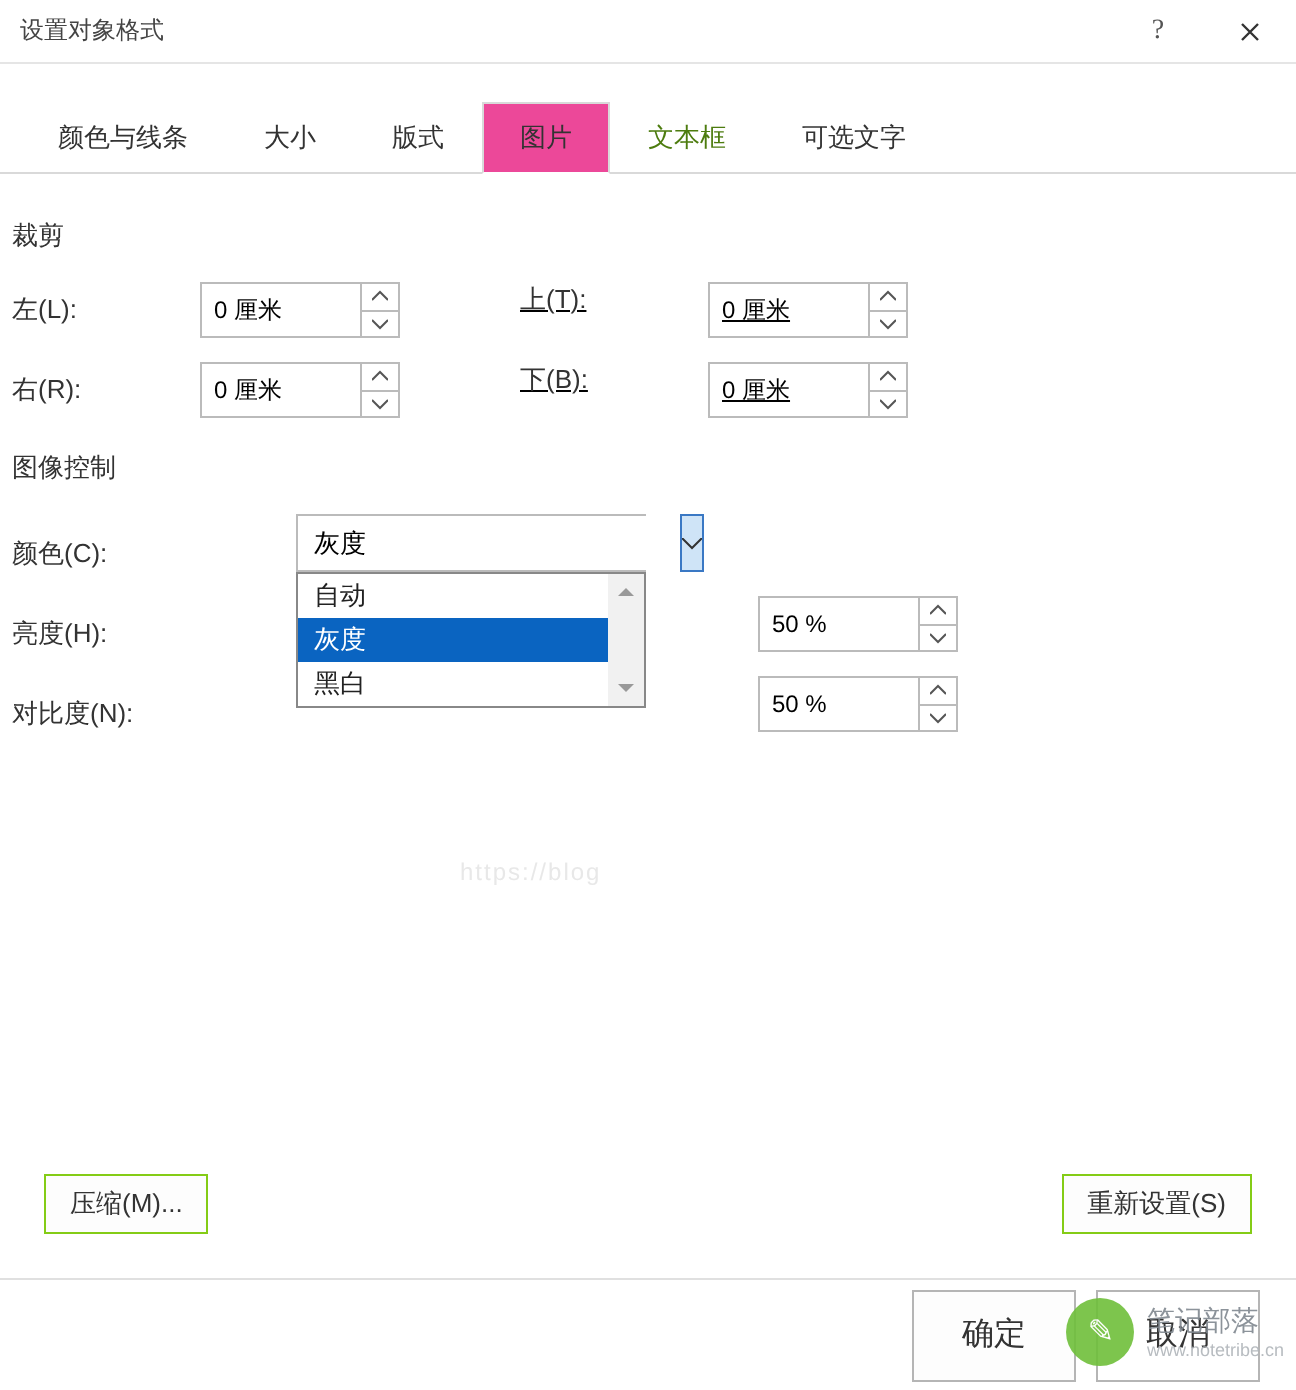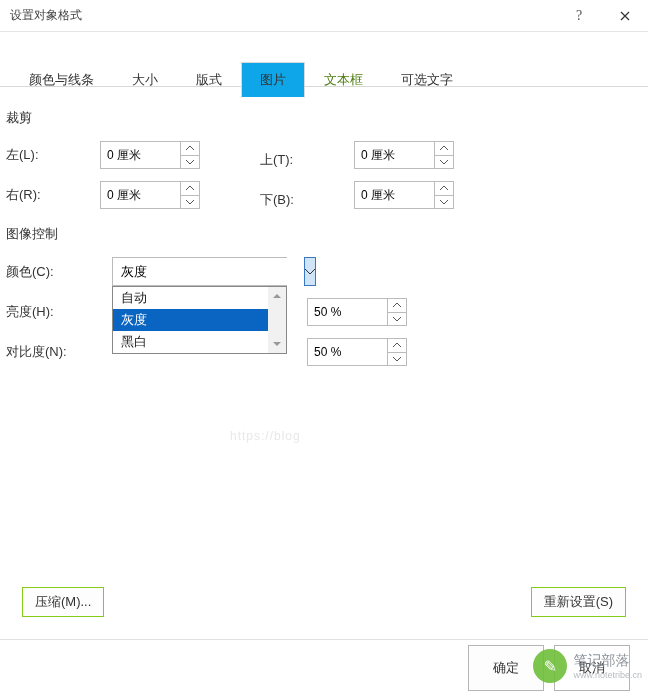--- a/index.html
+++ b/index.html
@@ -8,31 +8,31 @@
 
 .titlebar { height: 32px; display: flex; align-items: center; justify-content: space-between; padding: 0 0 0 10px; border-bottom: 1px solid #e5e5e5; }
 .titlebar .title { font-size: 12px; color: #444; text-align: right; }
 .winbtns { display: flex; }
 .winbtn { width: 46px; height: 32px; display: flex; align-items: center; justify-content: center; font-size: 14px; color: #555; }
 .winbtn.help { font-family: serif; }
 .winbtn.close svg { width: 10px; height: 10px; }
 
 
 .tabs { display: flex; padding: 18px 10px 0 10px; border-bottom: 1px solid #d9d9d9; }
-.tab { padding: 8px 18px; font-size: 13px; color: #333; border: 1px solid transparent; position: relative; top: 12px; }
-.tab.active { border: 1px solid #d9d9d9; border-bottom: 1px solid #fff; background: #0ea5e9; }
+.tab { padding: 8px 18px; font-size: 13px; color: #333; border: 1px solid transparent; position: relative; top: 1px; }
+.tab.active { border: 1px solid #d9d9d9; border-bottom: 1px solid #fff; background: #ec4899; }
 .tab.disabled { color: #4d7c0f; }
 
 
 .panel { padding: 18px 6px; }
 .section-title { font-size: 13px; color: #333; margin: 4px 0 14px 0; }
 .crop-row { display: flex; align-items: center; margin-bottom: 12px; }
 .crop-row .lbl { width: 94px; font-size: 13px; color: #333; }
 .crop-row .lbl2 { width: 94px; font-size: 13px; color: #333; }
-.crop-row .col2 { padding-left: 60px; display: flex; align-items: flex-end; }
+.crop-row .col2 { padding-left: 60px; display: flex; align-items: flex-start; text-decoration: underline; }
 
 
 .spinner { display: flex; height: 28px; }
 .spinner input { width: 80px; border: 1px solid #bbb; border-right: none; font-size: 12px; padding: 0 6px; outline: none; }
 .spinbtns { display: flex; flex-direction: column; width: 20px; }
 .spinbtn { flex: 1; border: 1px solid #bbb; display: flex; align-items: center; justify-content: center; background: #fff; }
 .spinbtn + .spinbtn { border-top: none; }
 .spinbtn svg { width: 8px; height: 6px; }
 
 
@@ -42,32 +42,32 @@
 .combo .dropbtn { width: 22px; background: #cfe4f7; border: 1px solid #3a78c4; display: flex; align-items: center; justify-content: center; margin: -1px; }
 .combo .dropbtn svg { width: 10px; height: 6px; }
 .dropdown { position: absolute; top: 29px; left: 0; width: 175px; border: 1px solid #888; background: #fff; z-index: 10; }
 .dropdown .opt { font-size: 13px; padding: 2px 8px; color: #222; }
 .dropdown .opt.selected { background: #0a64c1; color: #fff; }
 .dropdown .scrollbar { position: absolute; right: 0; top: 0; bottom: 0; width: 18px; background: #f1f1f1; display: flex; flex-direction: column; }
 .dropdown .scrollbar .sbtn { height: 18px; background: #f1f1f1; display: flex; align-items: center; justify-content: center; }
 .dropdown .scrollbar .sbtn svg { width: 8px; height: 6px; fill: #999; }
 .dropdown .scrollbar .track { flex: 1; }
 
-.ic-row { display: flex; align-items: center; margin-bottom: 12px; }
+.ic-row { display: flex; align-items: flex-end; margin-bottom: 12px; gap: 36px; }
 .ic-row .lbl { width: 106px; font-size: 13px; color: #333; }
 .slider-area { width: 175px; }
 .ic-row .spinner { margin-left: 20px; }
 
 
 .bottom-btn-row { position: absolute; left: 22px; right: 22px; bottom: 78px; display: flex; justify-content: space-between; }
 .btn { height: 30px; padding: 0 12px; border: 1px solid #84cc16; background: #fdfdfd; font-size: 13px; color: #333; display: inline-flex; align-items: center; }
 
 
 .dialog-bottom { position: absolute; bottom: 0; left: 0; right: 0; height: 56px; border-top: 1px solid #e0e0e0; display: flex; justify-content: flex-end; align-items: center; padding: 0 18px; gap: 10px; }
-.dbtn { height: 46px; padding: 0 24px; border: 1px solid #b5b5b5; background: #fdfdfd; font-size: 13px; color: #333; display: inline-flex; align-items: center; }
+.dbtn { height: 46px; padding: 0 24px; border: 1px solid #b5b5b5; background: #fdfdfd; font-size: 16px; color: #333; display: inline-flex; align-items: center; }
 .dbtn.cancel { background: #fff; }
 
 
 .watermark { position: absolute; right: 6px; bottom: 12px; display: flex; align-items: center; gap: 6px; opacity: 0.9; }
 .watermark .circle { width: 34px; height: 34px; border-radius: 50%; background: #6fbf3a; display: flex; align-items: center; justify-content: center; color: #fff; font-size: 16px; }
 .watermark .wtxt { font-size: 14px; color: #808890; }
 .watermark .wtxt small { display: block; font-size: 9px; color: #b0b5ba; }
 .faint { position: absolute; left: 230px; bottom: 252px; font-size: 12px; color: #e8e8e8; letter-spacing: 1px; }
 </style>
 </head>

